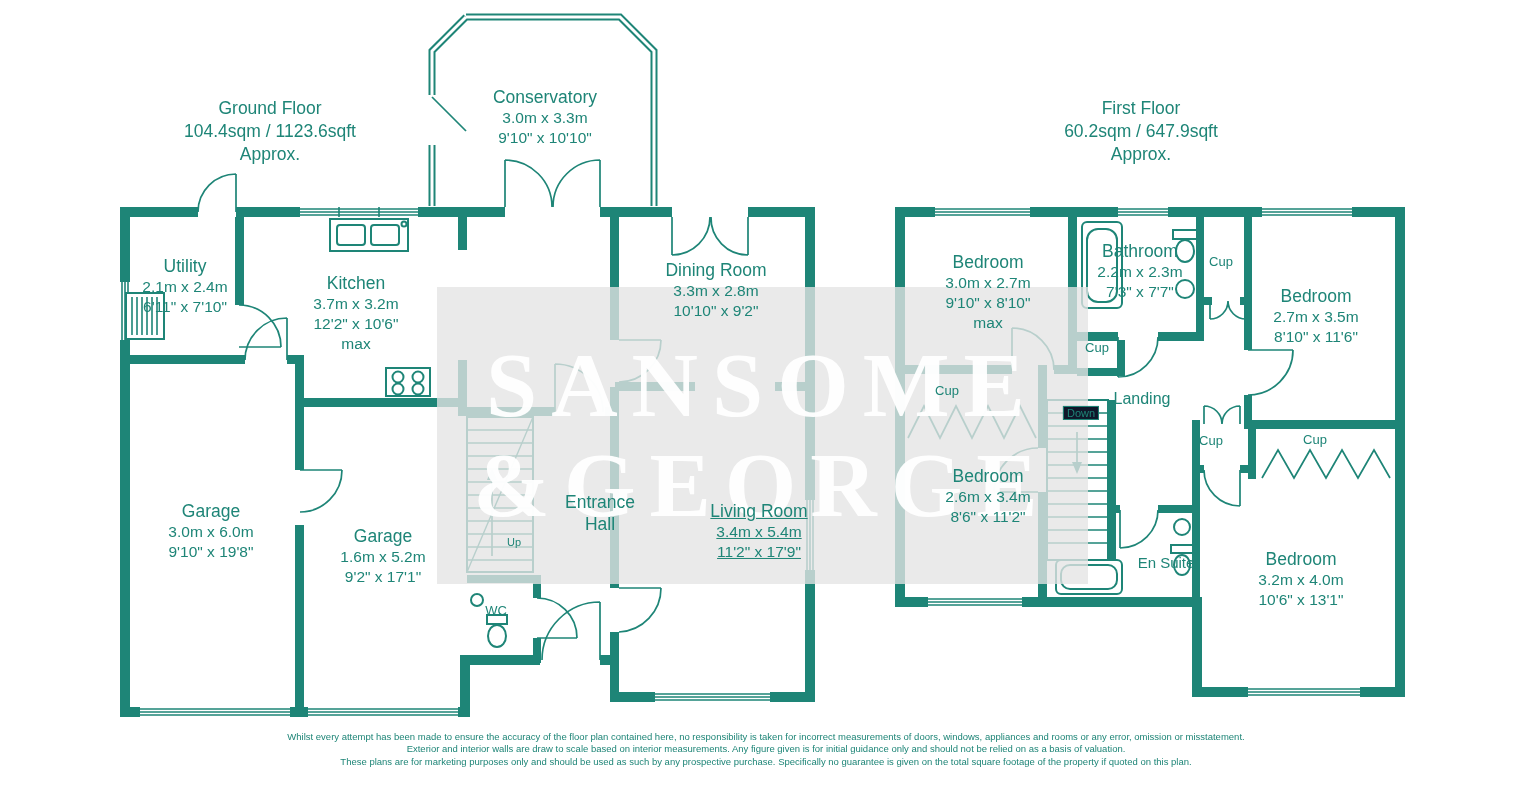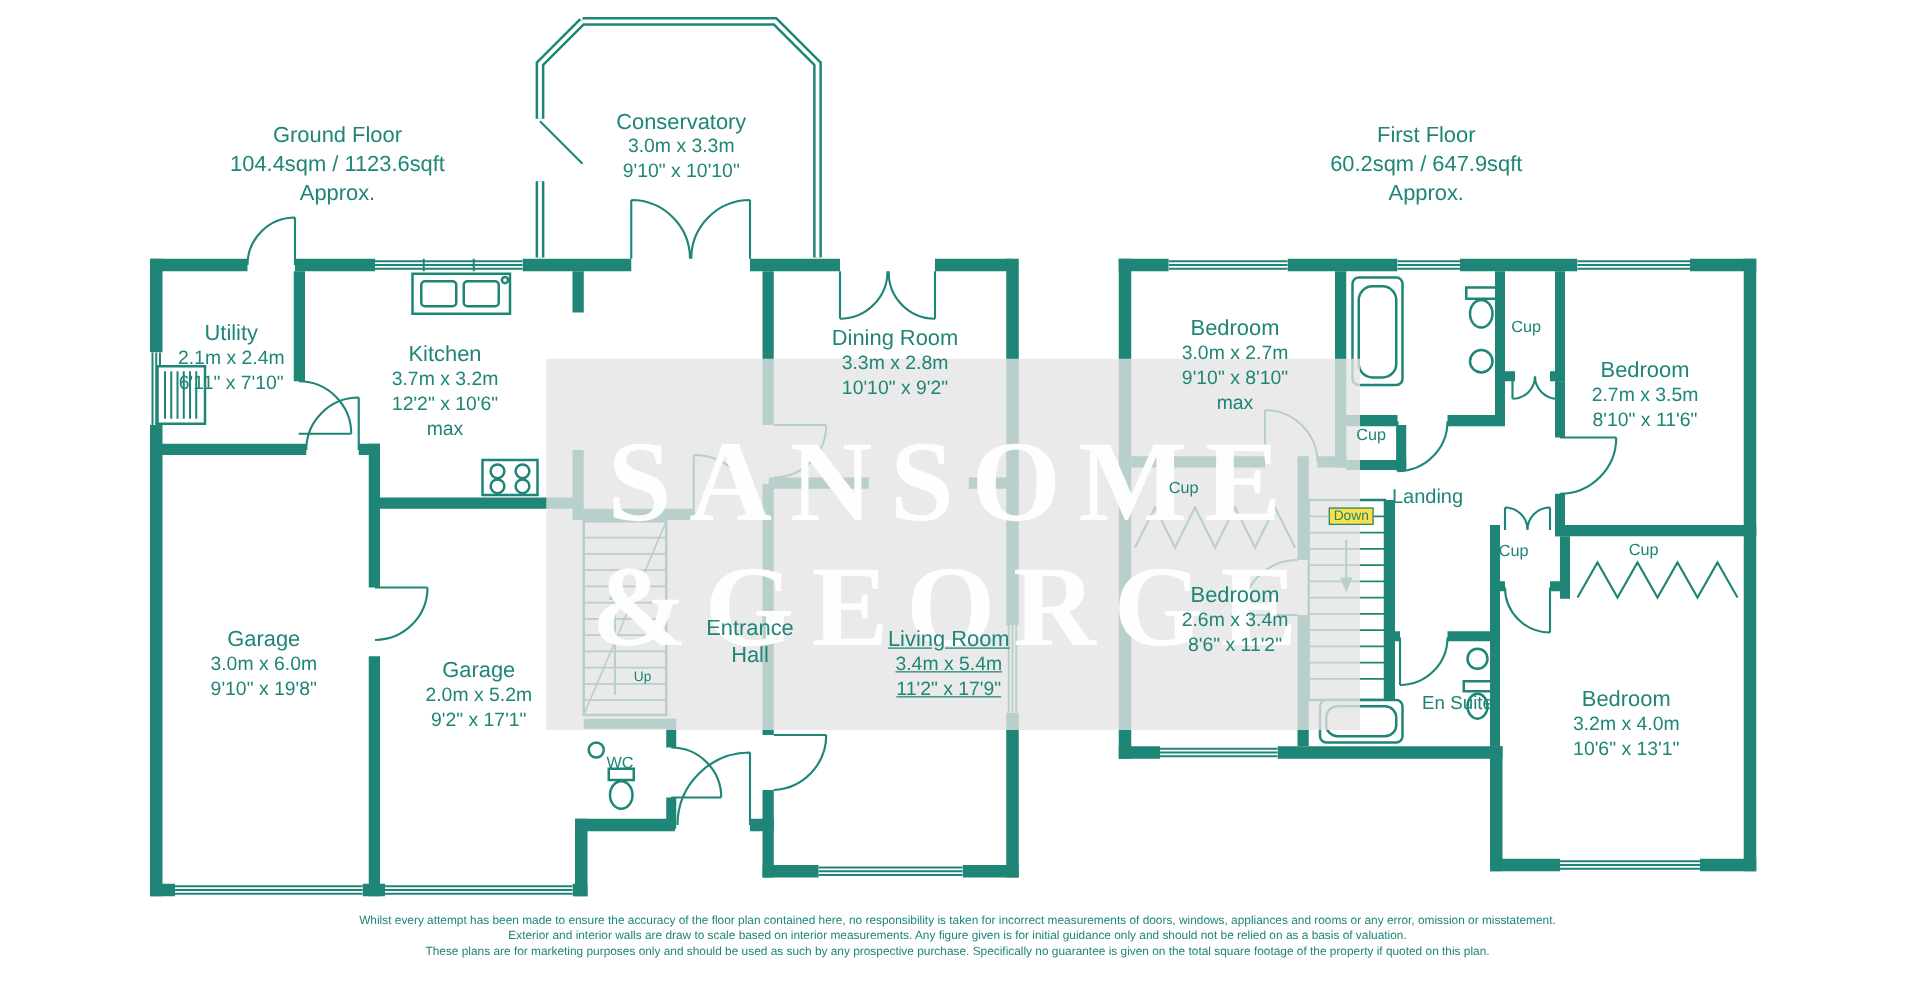--- a/index.html
+++ b/index.html
@@ -30,21 +30,21 @@
   .labels{position:absolute;inset:0;z-index:3;}
   .room-label{position:absolute;transform:translate(-50%,-50%);text-align:center;
               color:#1E8577;line-height:1.28;white-space:nowrap;}
   .rl-name{font-size:17.5px;}
   .rl-dim{font-size:15.5px;}
   .rl-small{font-size:13px;}
   .rl-tiny{font-size:11px;}
   .rl-mid{font-size:15.5px;}
   .plan-title{position:absolute;transform:translate(-50%,-50%);text-align:center;
               color:#1E8577;line-height:1.3;font-size:17.5px;white-space:nowrap;}
-  .down-label{border:1.5px solid #1E8577;background:#fde047;padding:0 3px;}
+  .down-label{border:1.5px solid #1E8577;background:#0f172a;padding:0 3px;}
   .footer{position:absolute;left:0;right:0;bottom:18px;text-align:center;color:#1E8577;
           font-size:9.5px;line-height:12.5px;z-index:3;}
 </style>
 </head>
 <body>
 
 <div class="plan">
 
   <svg width="1532" height="786" viewBox="0 0 1532 786">
 
@@ -278,21 +278,21 @@
     </div>
 
     <div class="room-label" style="left:211px;top:531px;">
       <div class="rl-name">Garage</div>
       <div class="rl-dim">3.0m x 6.0m</div>
       <div class="rl-dim">9'10" x 19'8"</div>
     </div>
 
     <div class="room-label" style="left:383px;top:556px;">
       <div class="rl-name">Garage</div>
-      <div class="rl-dim">2.0m x 5.2m</div>
+      <div class="rl-dim">1.6m x 5.2m</div>
       <div class="rl-dim">9'2" x 17'1"</div>
     </div>
 
     <div class="room-label" style="left:564px;top:513px;margin-left:36px;">
       <div class="rl-name">Entrance</div>
       <div class="rl-name">Hall</div>
     </div>
 
     <div class="room-label" style="left:759px;top:531px;text-decoration:underline;">
       <div class="rl-name">Living Room</div>
@@ -303,20 +303,25 @@
     <div class="room-label rl-small" style="left:496px;top:611px;">WC</div>
     <div class="room-label rl-tiny" style="left:514px;top:542px;">Up</div>
 
     <div class="room-label" style="left:988px;top:292px;">
       <div class="rl-name">Bedroom</div>
       <div class="rl-dim">3.0m x 2.7m</div>
       <div class="rl-dim">9'10" x 8'10"</div>
       <div class="rl-dim">max</div>
     </div>
 
+    <div class="room-label" style="left:1140px;top:271px;">
+      <div class="rl-name">Bathroom</div>
+      <div class="rl-dim">2.2m x 2.3m</div>
+      <div class="rl-dim">7'3" x 7'7"</div>
+    </div>
 
     <div class="room-label" style="left:1316px;top:316px;">
       <div class="rl-name">Bedroom</div>
       <div class="rl-dim">2.7m x 3.5m</div>
       <div class="rl-dim">8'10" x 11'6"</div>
     </div>
 
     <div class="room-label" style="left:988px;top:496px;">
       <div class="rl-name">Bedroom</div>
       <div class="rl-dim">2.6m x 3.4m</div>

